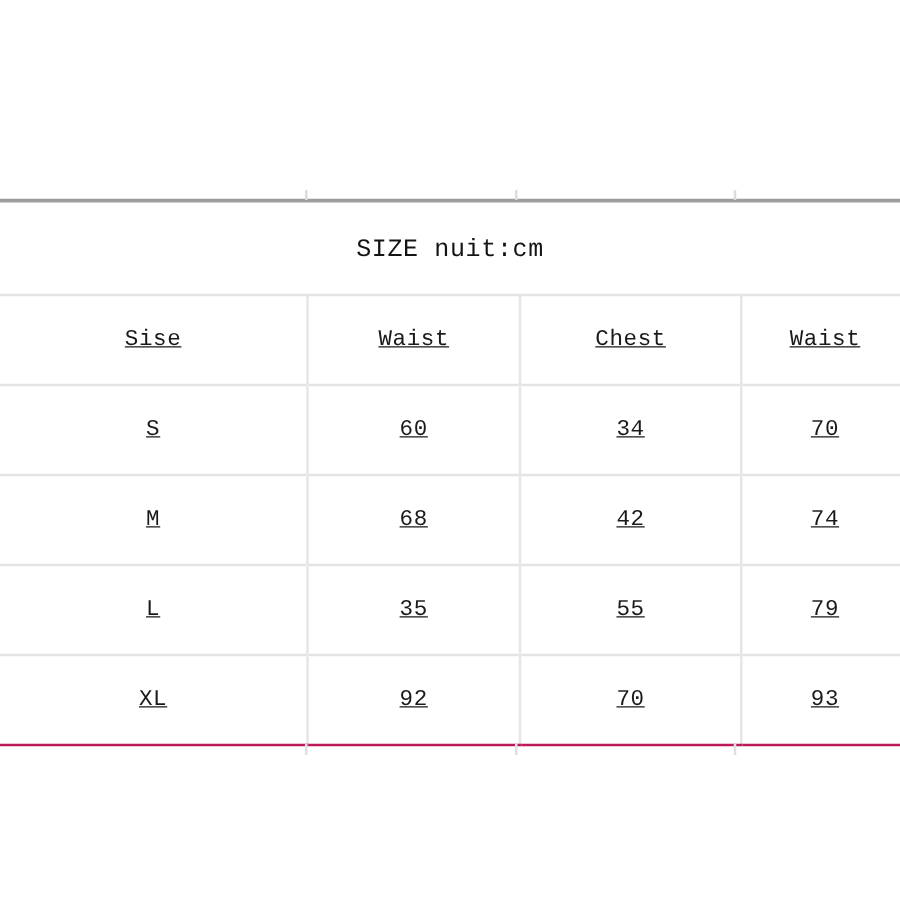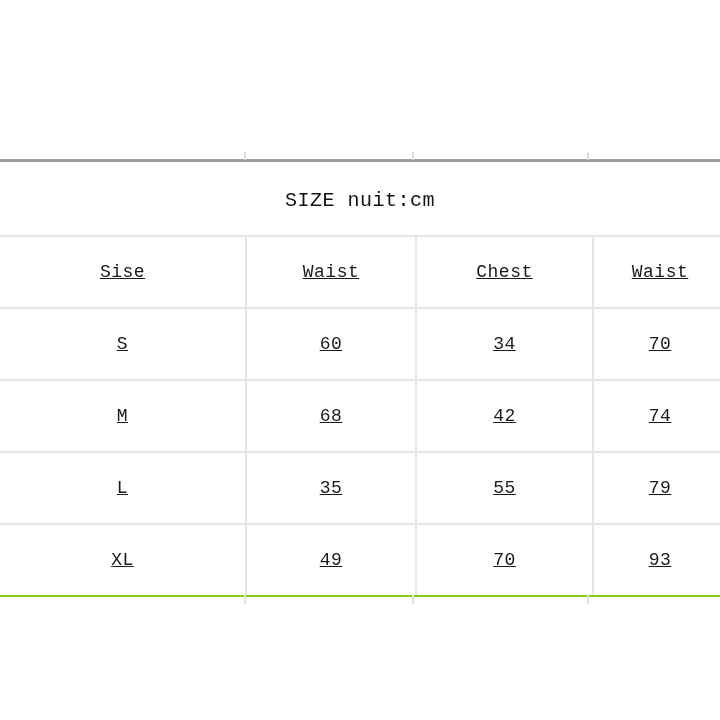--- a/index.html
+++ b/index.html
@@ -74,21 +74,21 @@
     font-size: 18px;
     color: #1a1a1a;
     font-family: "Liberation Mono", "DejaVu Sans Mono", monospace;
     letter-spacing: 0.5px;
     border-top: 2px solid #e4e4e4;
     border-right: 2px solid #e6e6e6;
     background: #ffffff;
     text-decoration: underline;
   }
   .size-table tr:last-child td {
-    border-bottom: 2px solid #84cc16;
+    border-bottom: 2px solid #be185d;
   }
   .size-table td.col-last {
     border-right: none;
   }
   .size-table td.col-first {
     border-left: none;
   }
 
   
   .c0 { width: 245px; }
@@ -141,21 +141,21 @@
         <td class="c3 col-last">74</td>
       </tr>
       <tr>
         <td class="c0 col-first">L</td>
         <td class="c1">35</td>
         <td class="c2">55</td>
         <td class="c3 col-last">79</td>
       </tr>
       <tr>
         <td class="c0 col-first">XL</td>
-        <td class="c1">49</td>
+        <td class="c1">92</td>
         <td class="c2">70</td>
         <td class="c3 col-last">93</td>
       </tr>
     </tbody>
   </table>
 
   <div class="stub s1"></div>
   <div class="stub s2"></div>
   <div class="stub s3"></div>
 

